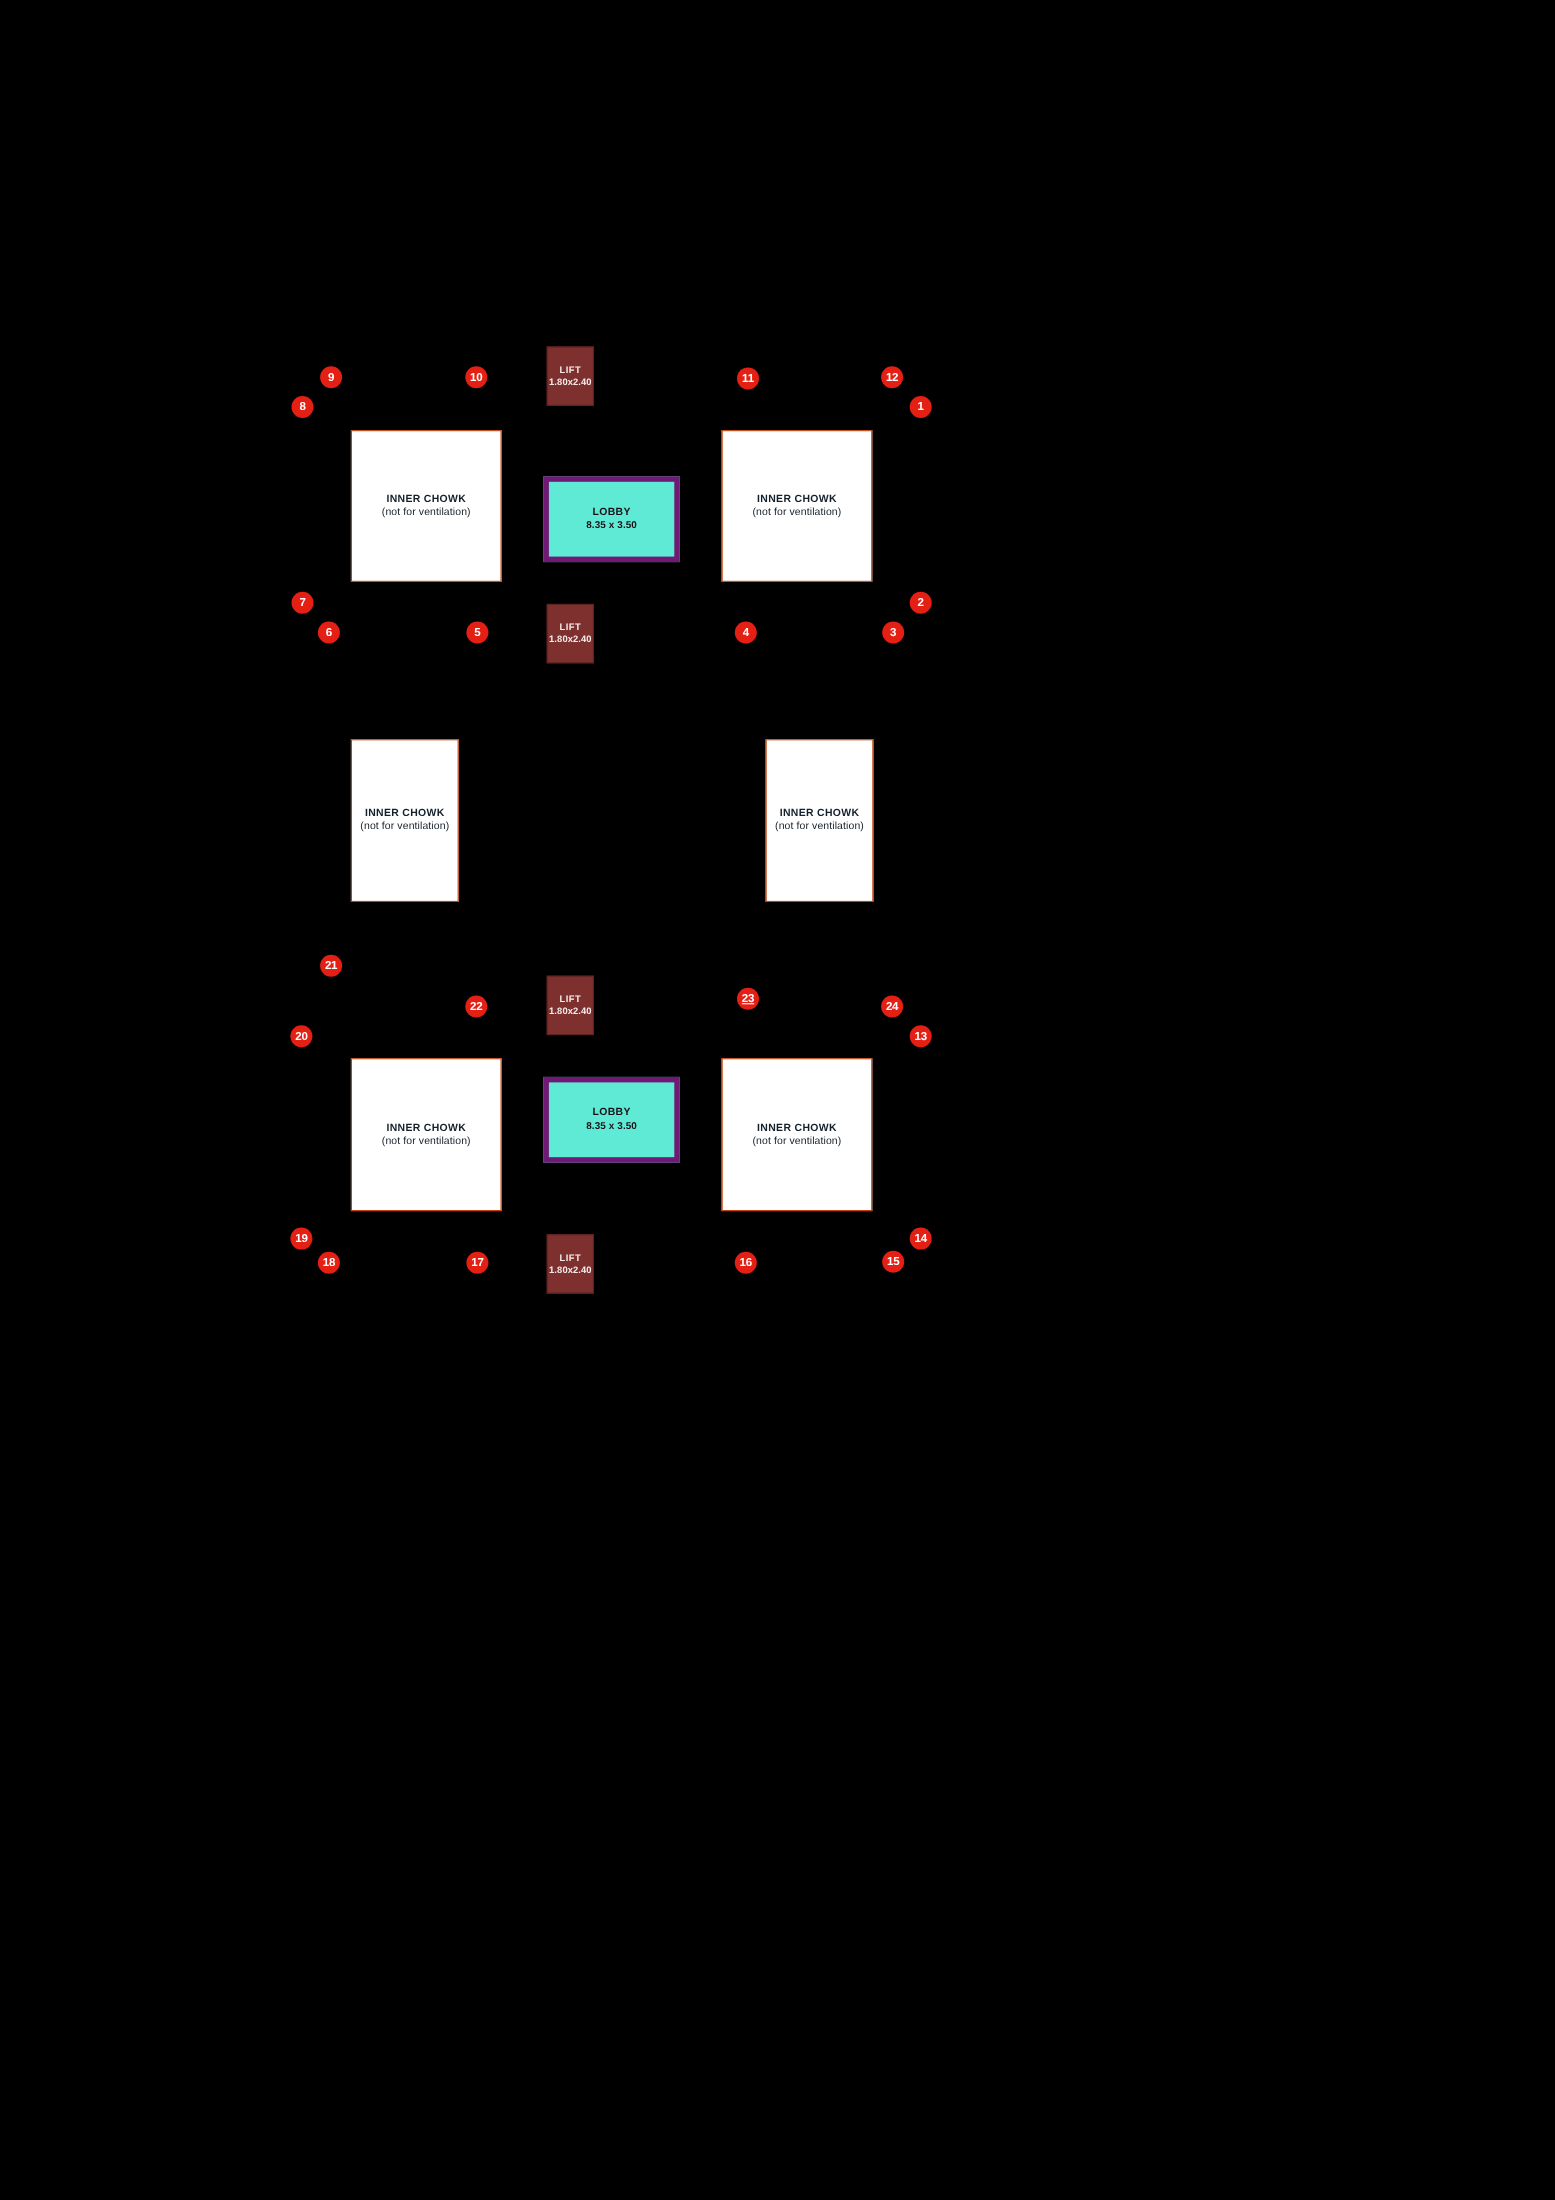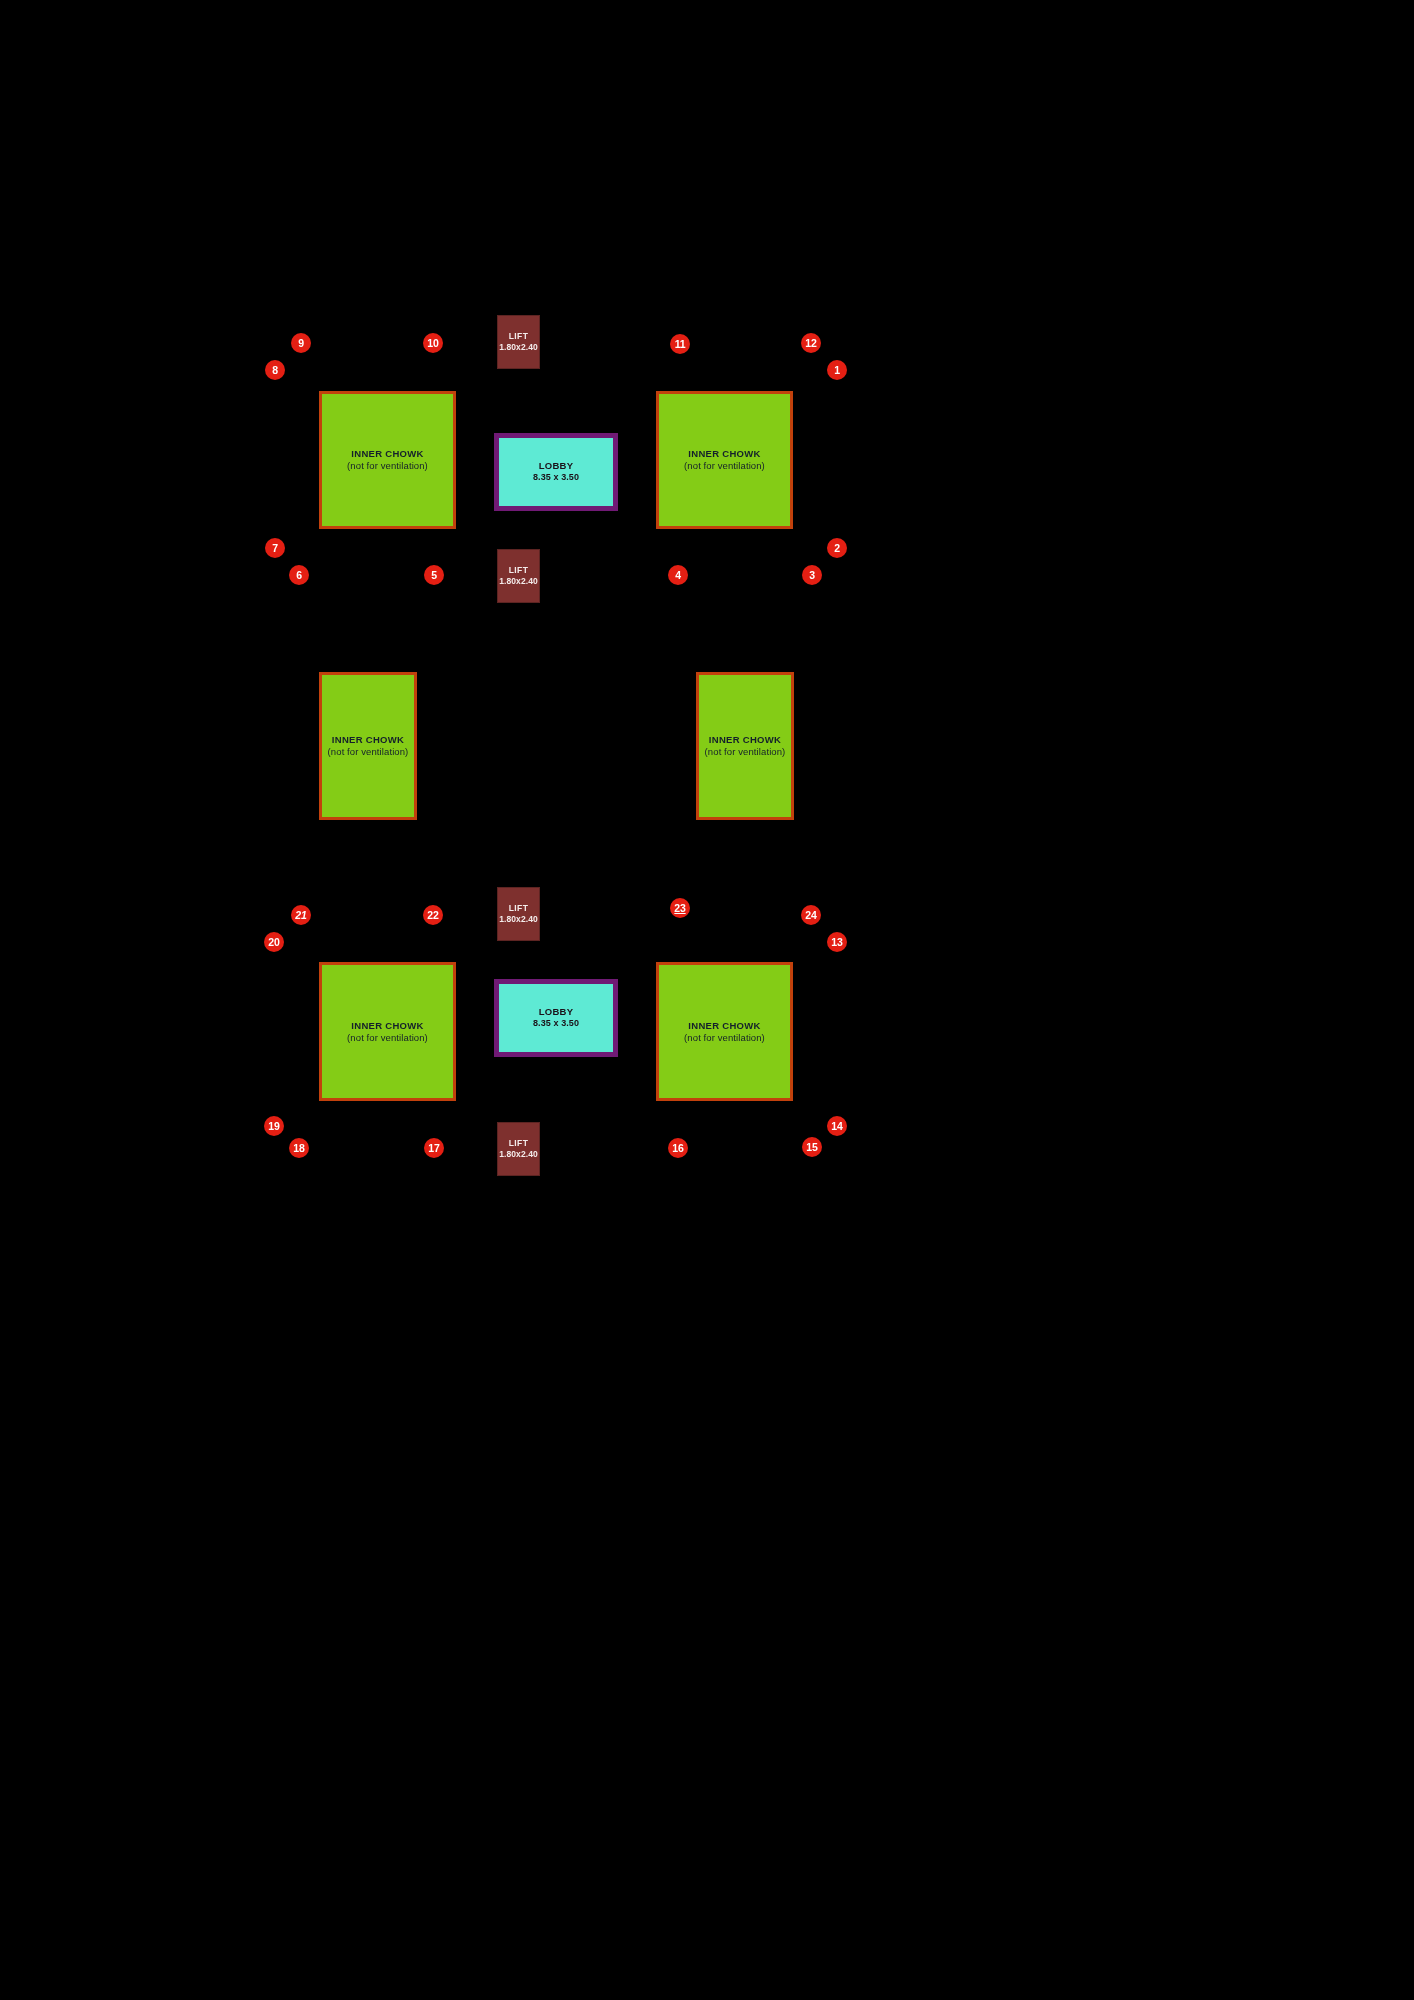--- a/index.html
+++ b/index.html
@@ -19,22 +19,22 @@
     align-items:center;
     justify-content:center;
     text-align:center;
     line-height:1.25;
     color:#111;
   }
   .room .l1{font-weight:bold;}
   .room .l2{font-weight:bold;}
 
   .chowk{
-    background:#84cc16;
-    border:3px solid #c2410c;
+    background:#ffffff;
+    border:1px solid #c2410c;
   }
   .chowk .l1{font-size:9.5px;letter-spacing:.3px;color:#14202b;}
   .chowk .l2{font-size:9.5px;letter-spacing:.1px;color:#14202b;font-weight:normal;}
 
   .lobby{
     background:#5eead4;
     border:5px solid #701a75;
   }
   .lobby .l1{font-size:9.5px;letter-spacing:.3px;color:#1a1118;}
   .lobby .l2{font-size:9px;letter-spacing:.1px;color:#1a1118;}
@@ -128,17 +128,17 @@
     <div class="badge" style="left: 670px; top: 334px;">11</div>
     <div class="badge" style="left: 801px; top: 333px;">12</div>
     <div class="badge" style="left: 827px; top: 932px;">13</div>
     <div class="badge" style="left: 827px; top: 1116px;">14</div>
     <div class="badge" style="left: 802px; top: 1137px;">15</div>
     <div class="badge" style="left: 668px; top: 1138px;">16</div>
     <div class="badge" style="left: 424px; top: 1138px;">17</div>
     <div class="badge" style="left: 289px; top: 1138px;">18</div>
     <div class="badge" style="left: 264px; top: 1116px;">19</div>
     <div class="badge" style="left: 264px; top: 932px;">20</div>
-    <div class="badge" style="left: 291px; top: 905px; font-style: italic;">21</div>
+    <div class="badge" style="left: 291px; top: 868px;">21</div>
     <div class="badge" style="left: 423px; top: 905px;">22</div>
     <div class="badge" style="left: 670px; top: 898px; text-decoration: underline;">23</div>
     <div class="badge" style="left: 801px; top: 905px;">24</div>
   </div>
 
 </body></html>

